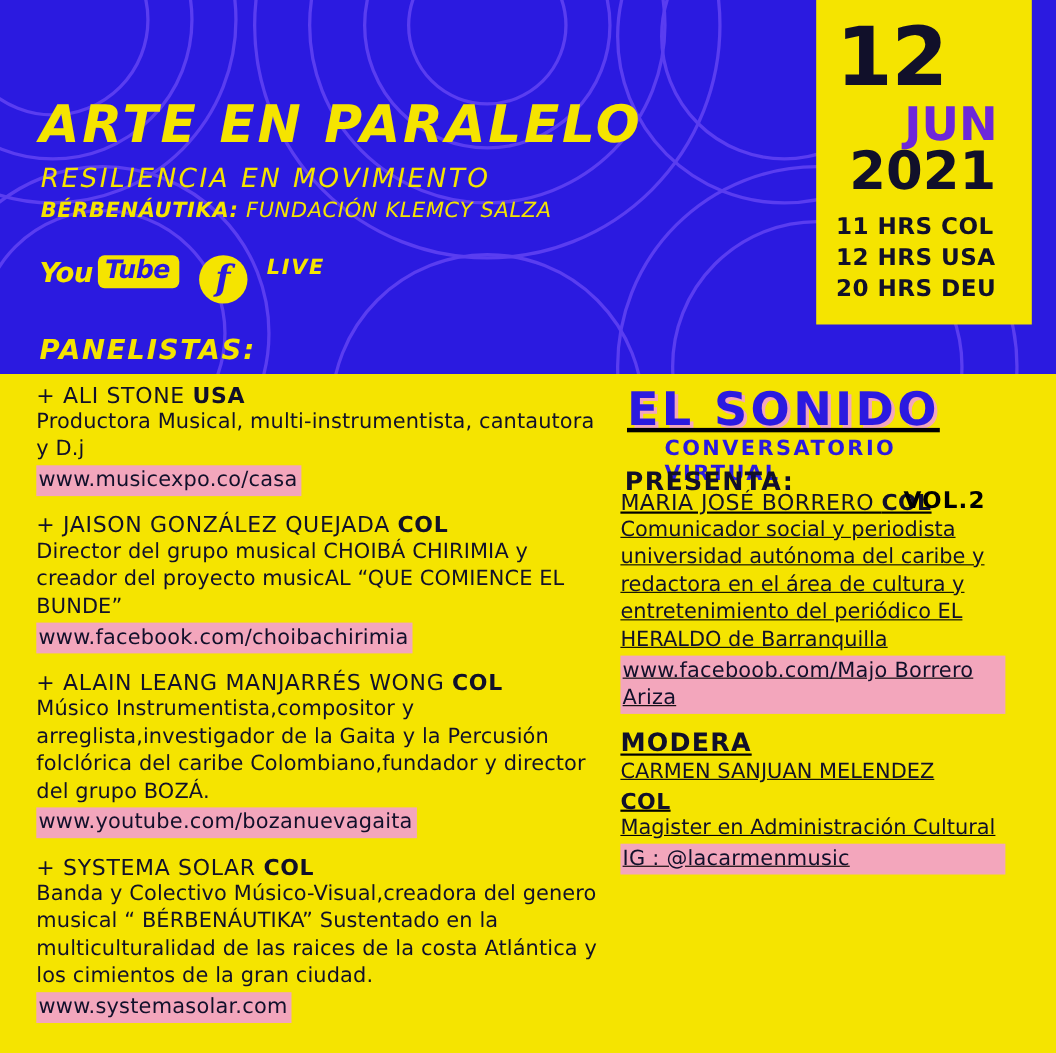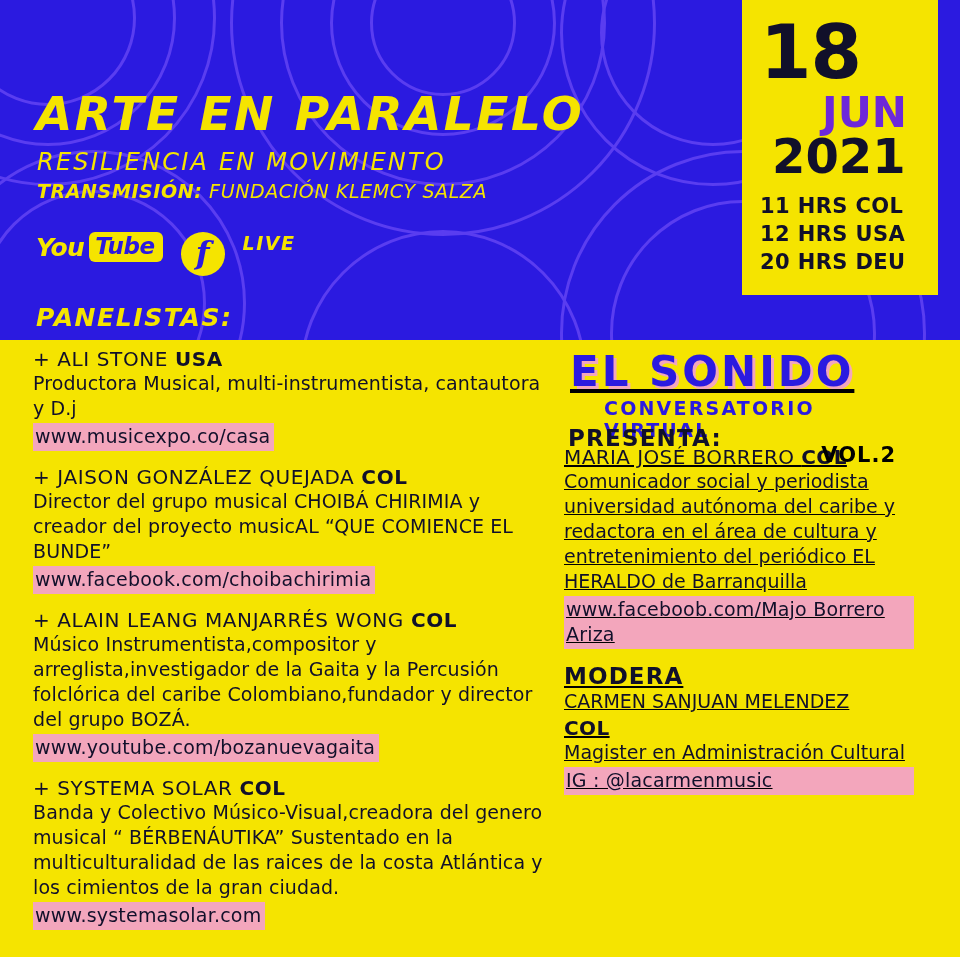--- a/index.html
+++ b/index.html
@@ -337,38 +337,38 @@
       <div class="ring" style="left:-20px; top:190px; width:220px; height:220px;"></div>
       <div class="ring" style="left:560px; top:150px; width:360px; height:360px;"></div>
       <div class="ring" style="left:610px; top:200px; width:260px; height:260px;"></div>
       <div class="ring" style="left:300px; top:230px; width:280px; height:280px;"></div>
     </div>
 
     <div class="top-band-content">
       <div class="title-main">ARTE EN PARALELO</div>
       <div class="title-sub">RESILIENCIA EN MOVIMIENTO</div>
       <div class="title-trans">
-        <b>TRANSMISIÓN:</b>
+        <b>BÉRBENÁUTIKA:</b>
         <span>FUNDACIÓN KLEMCY SALZA</span>
       </div>
 
       <div class="social-row">
         <div class="yt-badge">
           <span class="yt-word">You</span>
           <span class="yt-box">Tube</span>
         </div>
         <div class="fb-circle">f</div>
         <div class="live-word">LIVE</div>
       </div>
 
       <div class="panelistas-head">PANELISTAS:</div>
     </div>
 
     <div class="date-box">
-      <div class="date-day">18</div>
+      <div class="date-day">12</div>
       <div class="date-mon">JUN</div>
       <div class="date-year">2021</div>
       <div class="date-times">
         <div>11 HRS COL</div>
         <div>12 HRS USA</div>
         <div>20 HRS DEU</div>
       </div>
     </div>
   </div>
 

